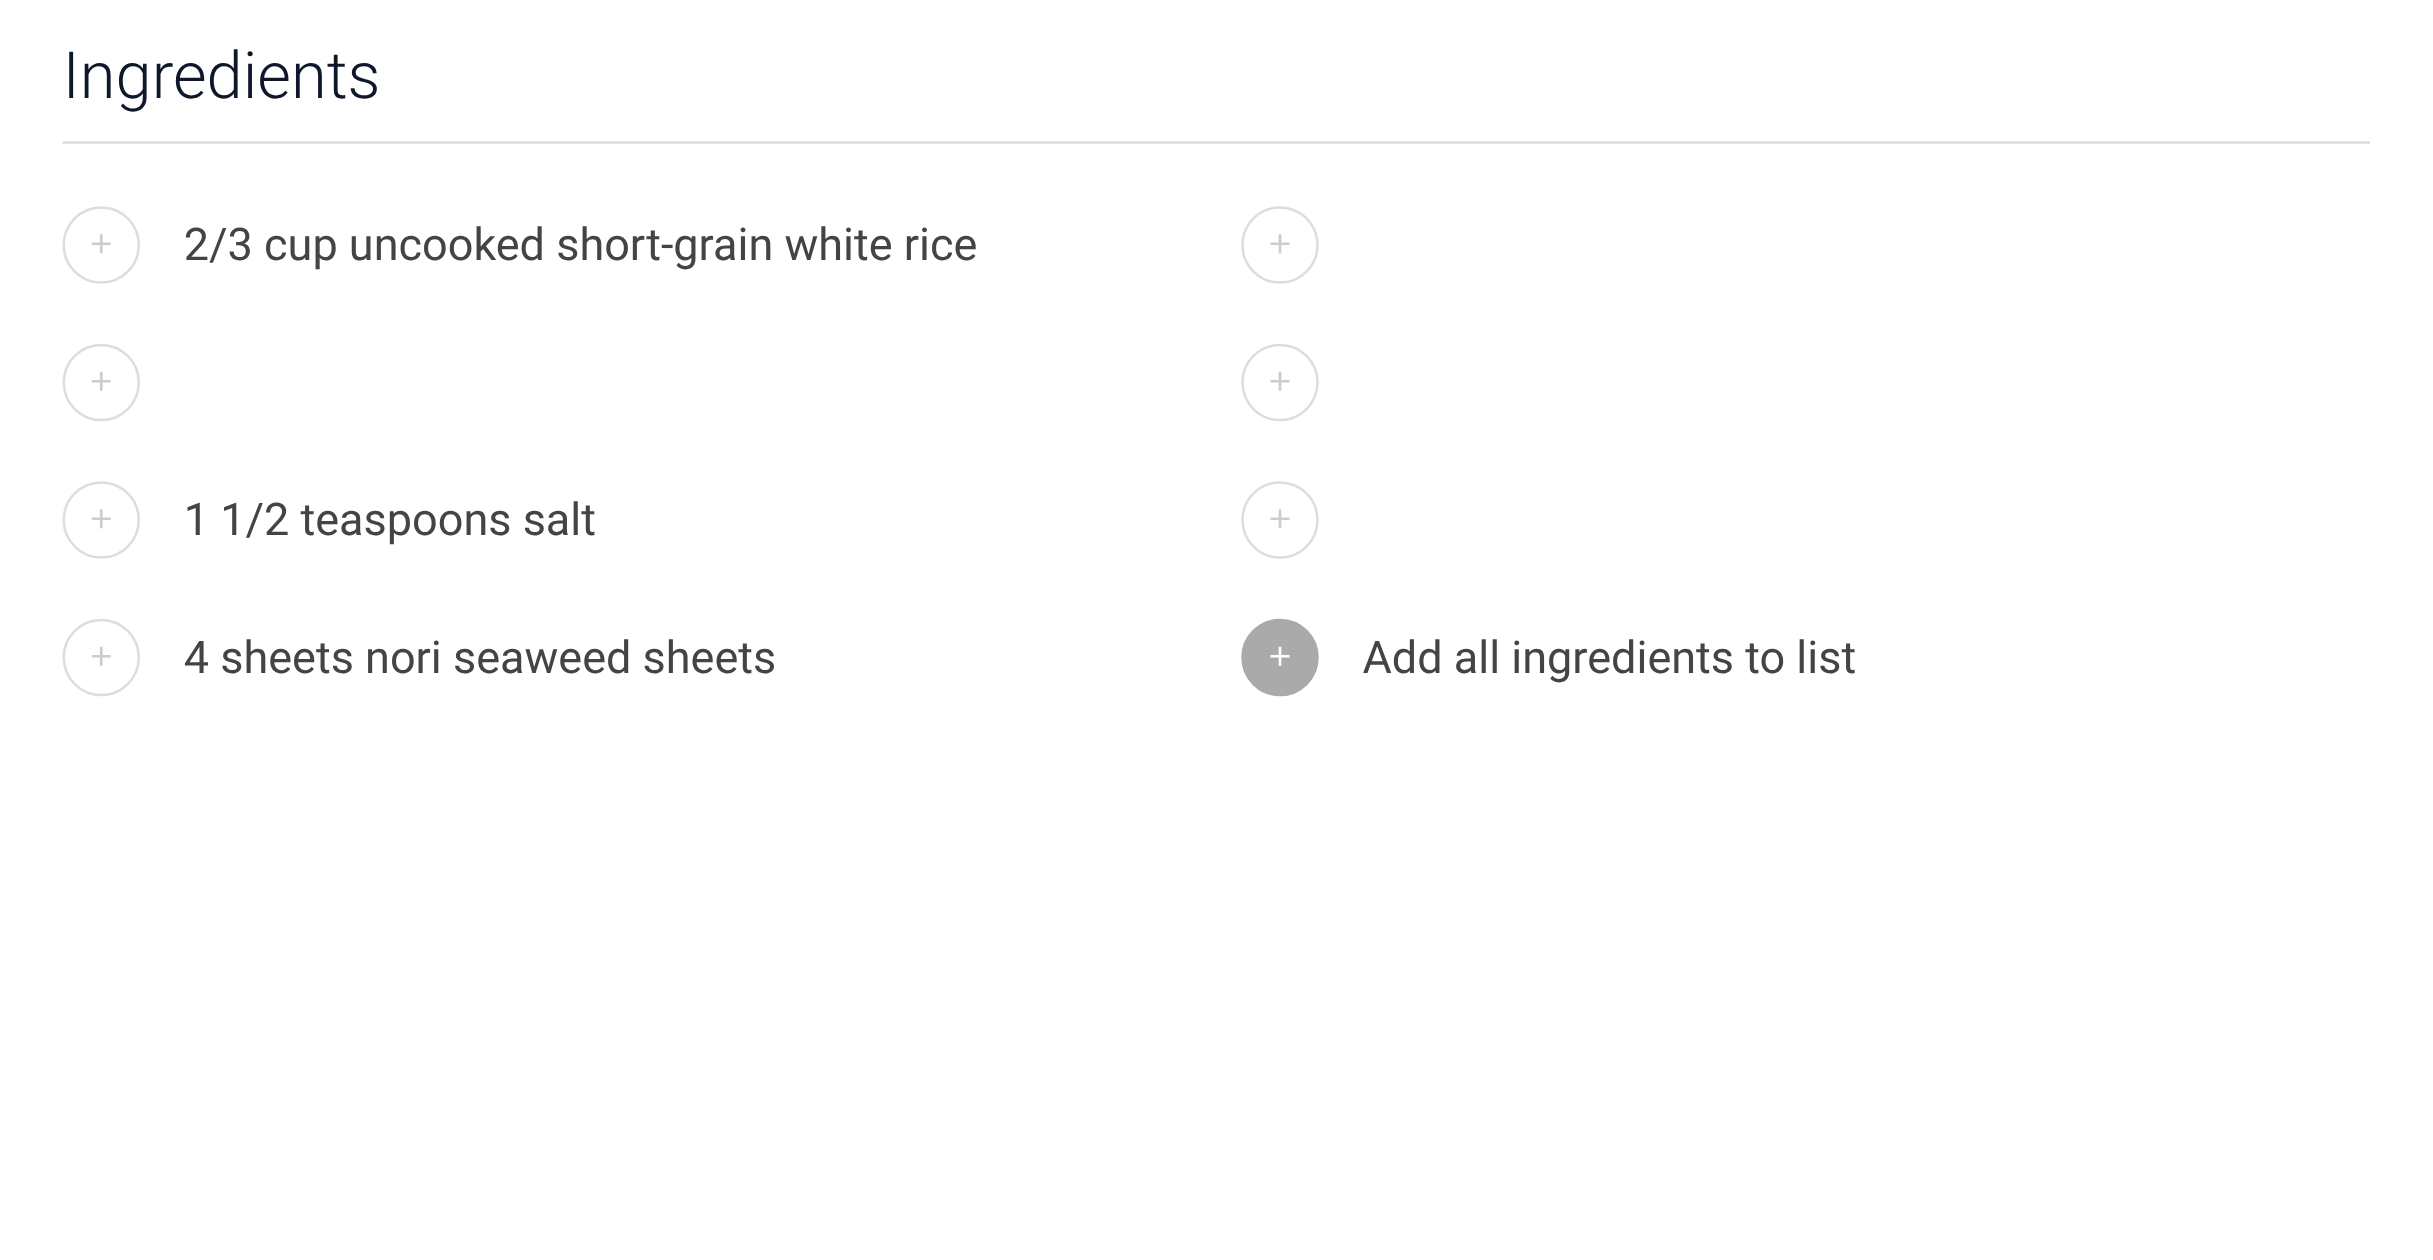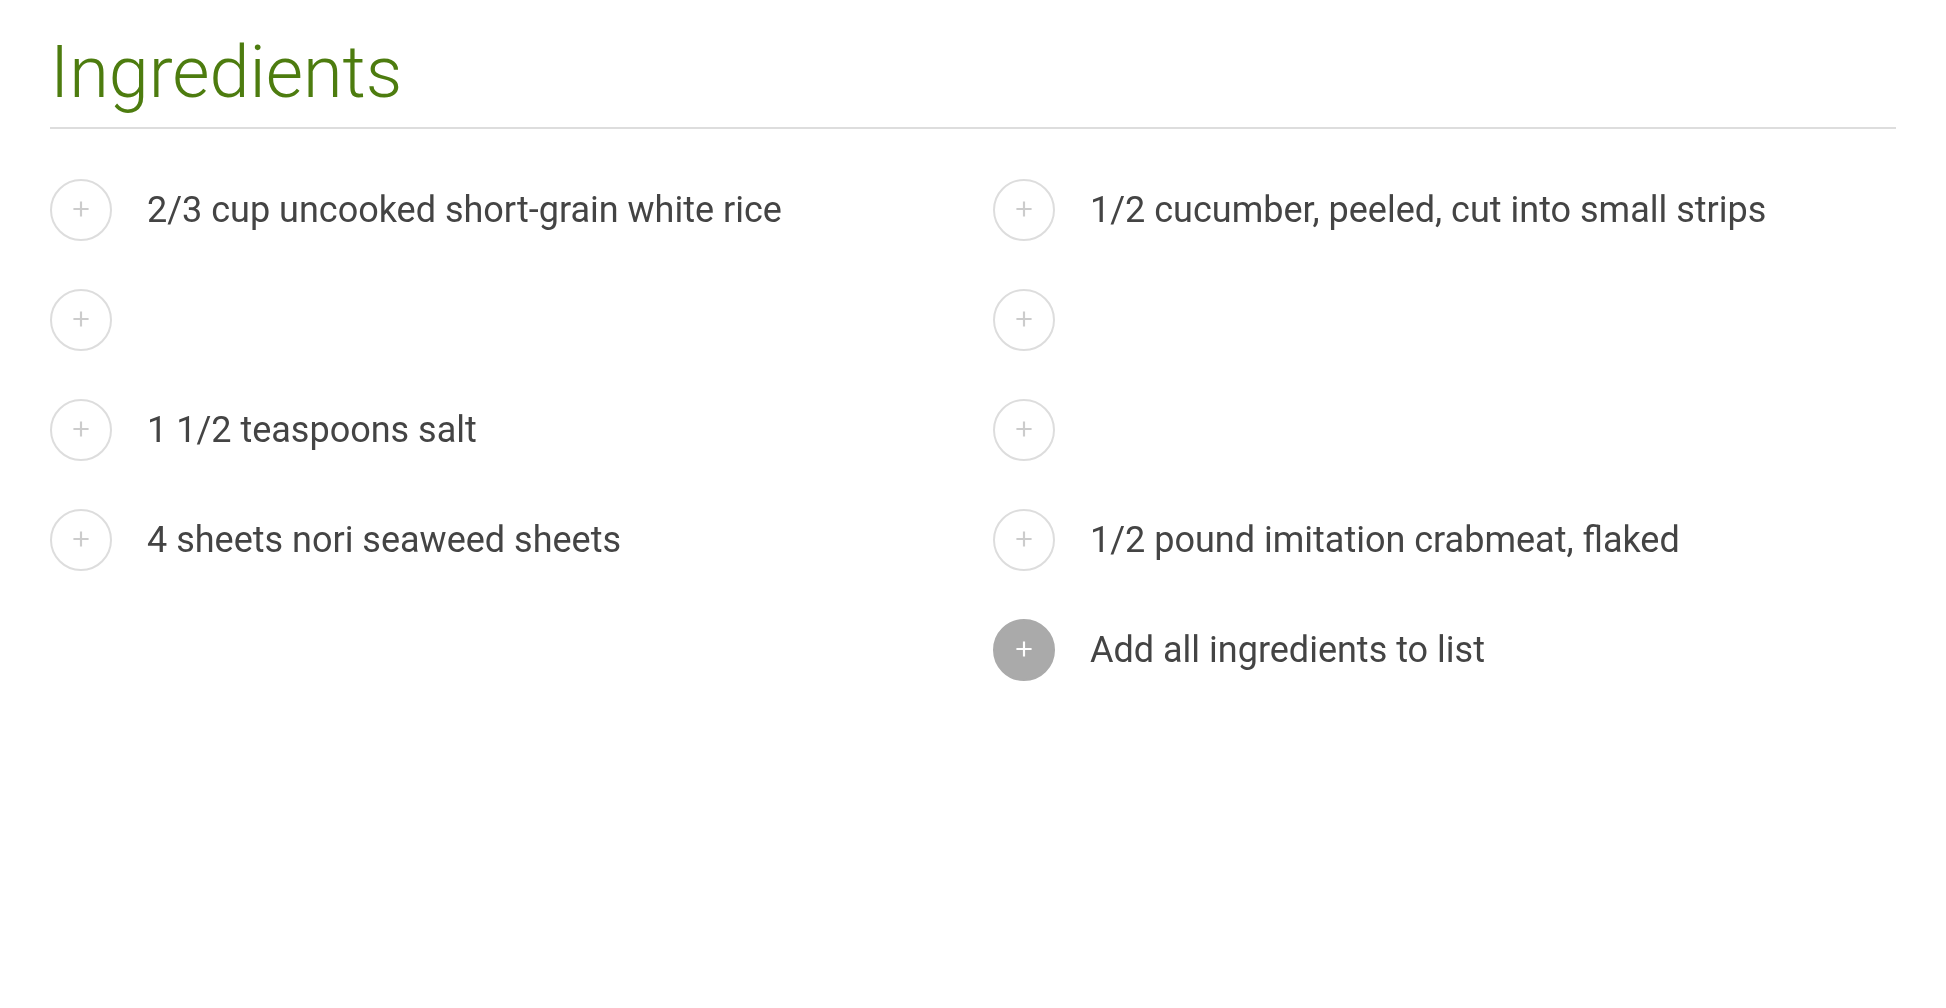--- a/index.html
+++ b/index.html
@@ -7,24 +7,24 @@
       padding: 0;
       box-sizing: border-box;
     }
     body {
       font-family: -apple-system, BlinkMacSystemFont, "Segoe UI", Roboto, Helvetica, Arial, sans-serif;
       background: #fff;
       padding: 30px 50px;
       width: 1946px;
     }
     .section-title {
-      font-size: 72px;
+      font-size: 52px;
       font-weight: 300;
-      color: #4d7c0f;
-      margin-bottom: 12px;
+      color: #0f172a;
+      margin-bottom: 22px;
     }
     .divider {
       border: none;
       border-top: 2px solid #ddd;
       margin-bottom: 50px;
     }
     .ingredients-container {
       display: flex;
       gap: 40px;
     }
@@ -120,51 +120,40 @@
 
   <div class="column">
     <div class="ingredient-row">
       <button class="plus-button">
         <span>
           <svg viewBox="0 0 24 24">
               <path d="M19 13h-6v6h-2v-6H5v-2h6V5h2v6h6v2z"></path>
             </svg>
         </span>
       </button>
-      <span class="ingredient-text">1/2 cucumber, peeled, cut into small strips</span>
     </div>
     <div class="ingredient-row">
       <button class="plus-button">
         <span>
           <svg viewBox="0 0 24 24">
               <path d="M19 13h-6v6h-2v-6H5v-2h6V5h2v6h6v2z"></path>
             </svg>
         </span>
       </button>
     </div>
     <div class="ingredient-row">
       <button class="plus-button">
         <span>
           <svg viewBox="0 0 24 24">
               <path d="M19 13h-6v6h-2v-6H5v-2h6V5h2v6h6v2z"></path>
             </svg>
         </span>
       </button>
     </div>
     <div class="ingredient-row">
-      <button class="plus-button">
-        <span>
-          <svg viewBox="0 0 24 24">
-              <path d="M19 13h-6v6h-2v-6H5v-2h6V5h2v6h6v2z"></path>
-            </svg>
-        </span>
-      </button>
-      <span class="ingredient-text">1/2 pound imitation crabmeat, flaked</span>
-    </div>
-    <div class="ingredient-row">
       <button class="plus-button filled">
         <span>
           <svg viewBox="0 0 24 24">
               <path d="M19 13h-6v6h-2v-6H5v-2h6V5h2v6h6v2z"></path>
             </svg>
         </span>
       </button>
       <span class="ingredient-text">Add all ingredients to list</span>
     </div>
   </div>

